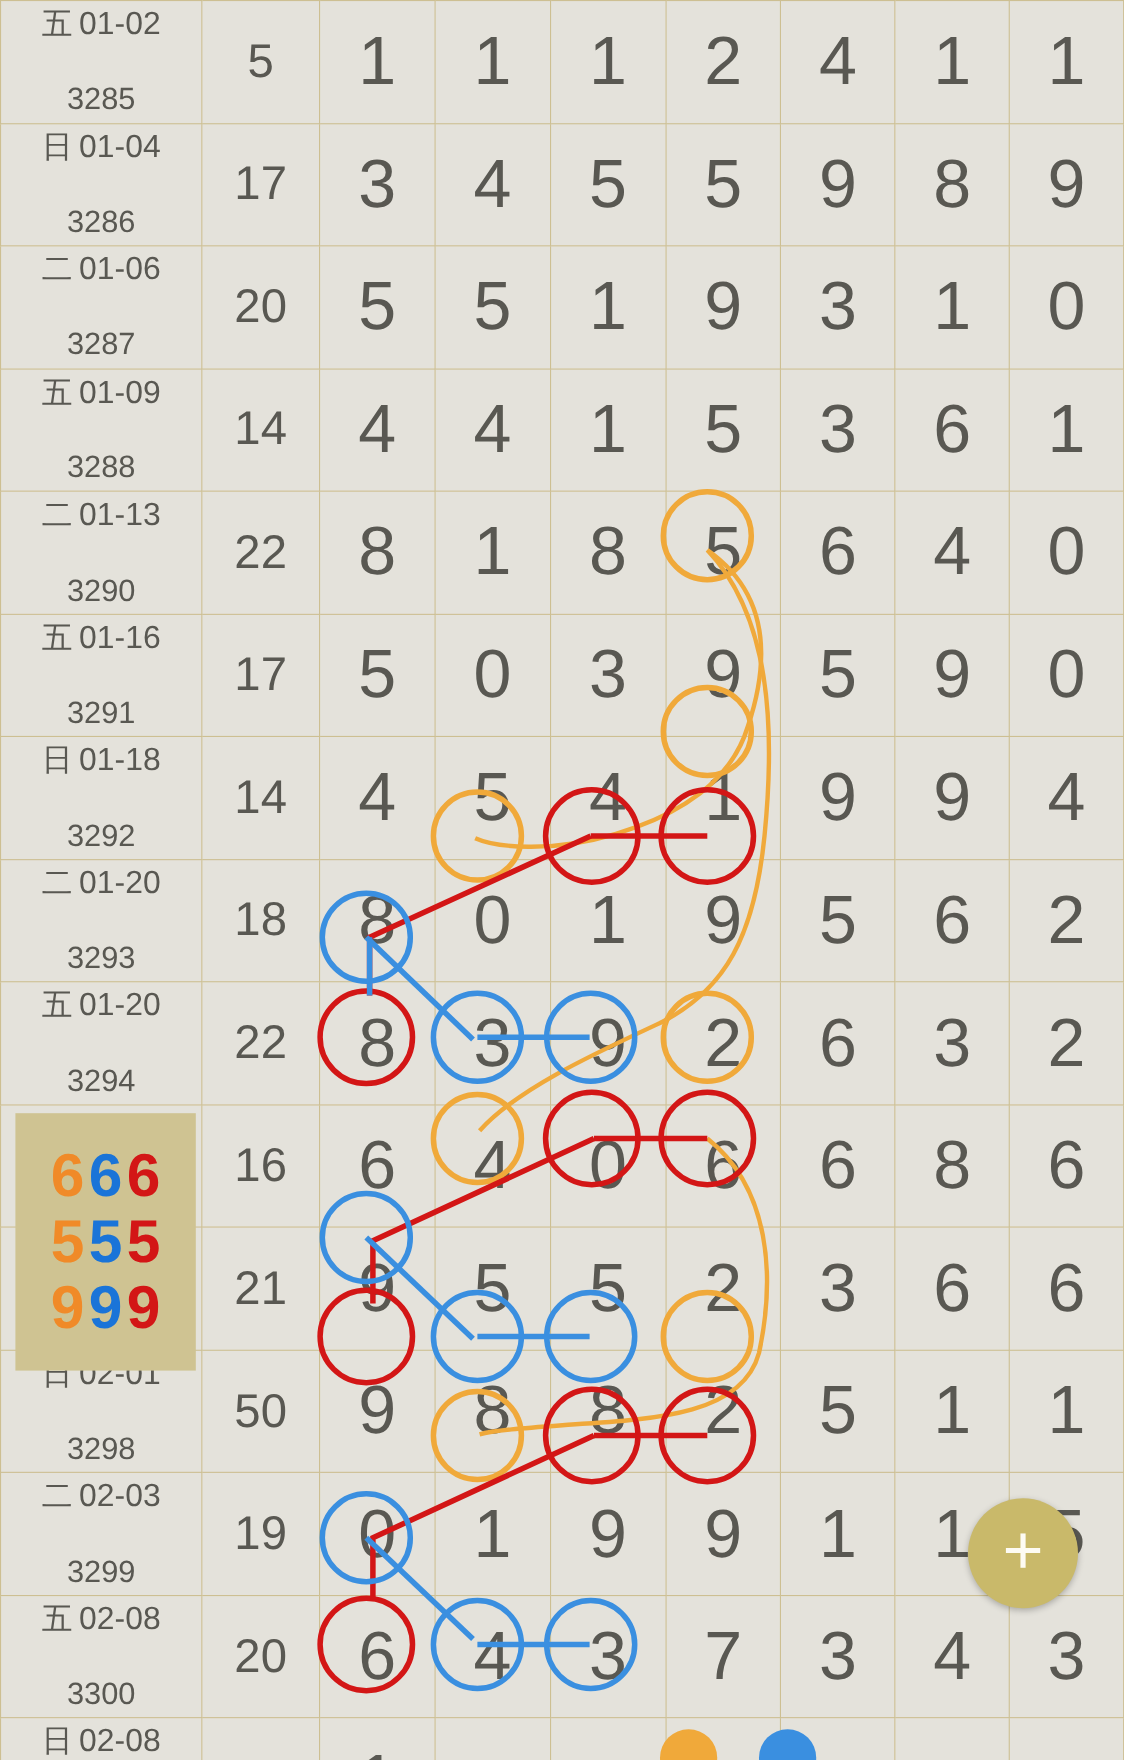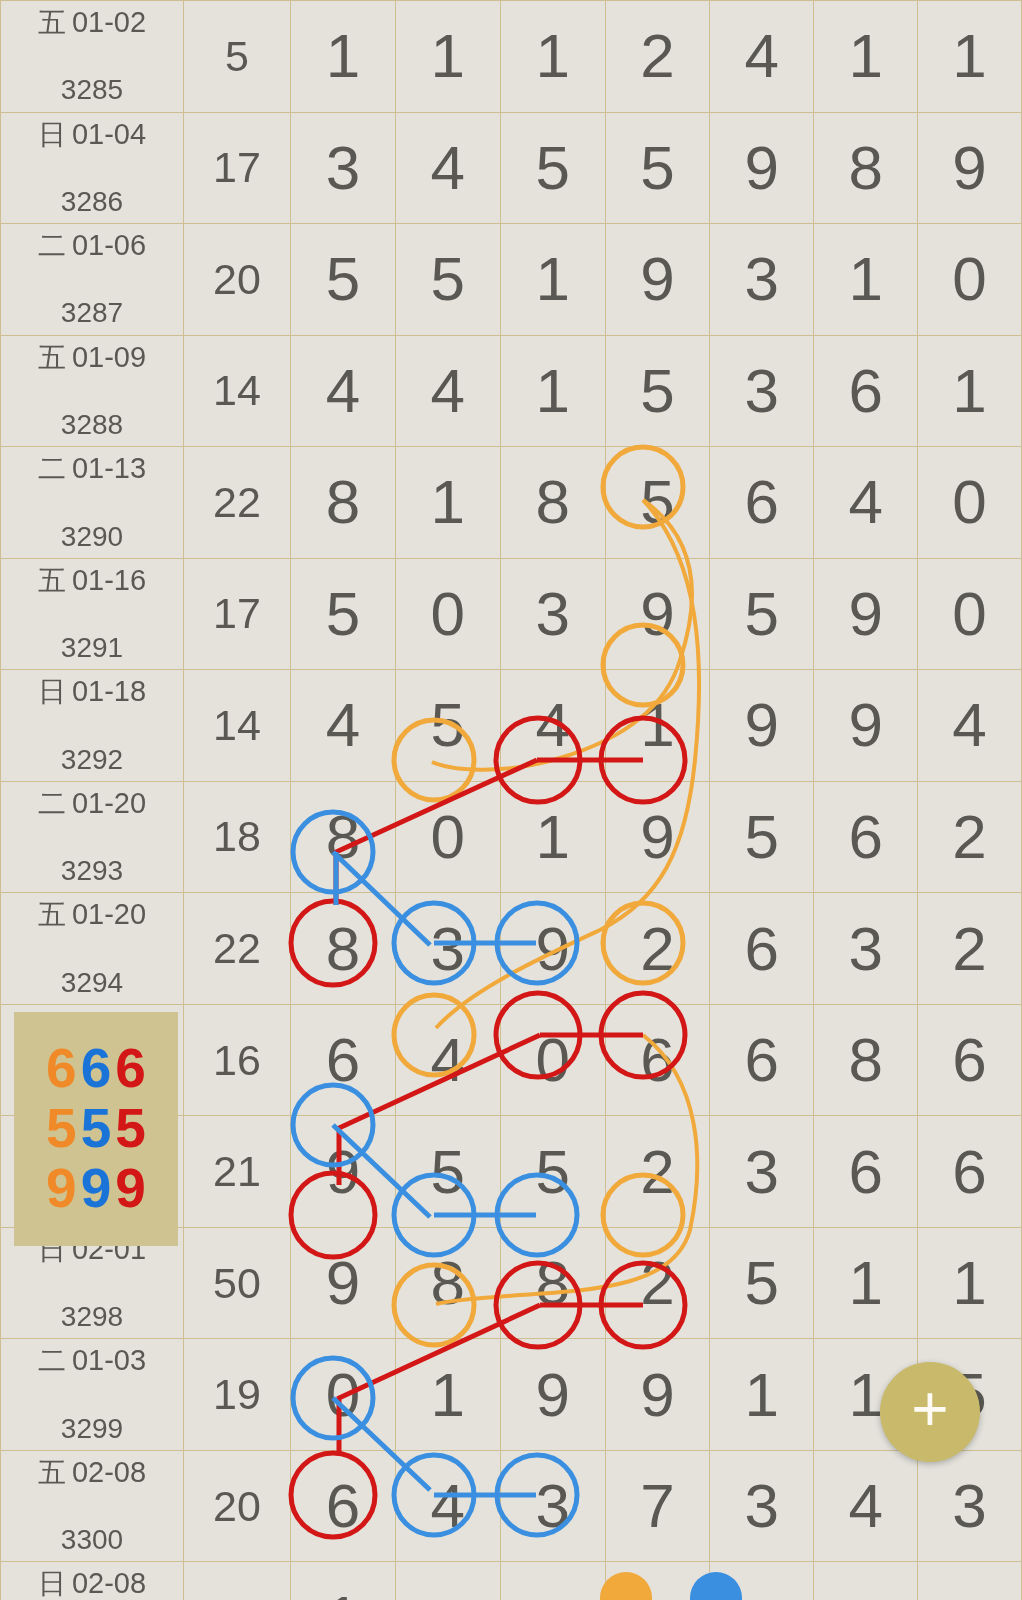--- a/index.html
+++ b/index.html
@@ -251,21 +251,21 @@
           <td class="sum">50</td>
           <td class="dg">9</td>
           <td class="dg">8</td>
           <td class="dg">8</td>
           <td class="dg">2</td>
           <td class="tg">5</td>
           <td class="tg">1</td>
           <td class="tg">1</td>
         </tr>
         <tr>
-          <td class="date"><span class="wd">二</span><span>01-03</span><span class="num">3299</span></td>
+          <td class="date"><span class="wd">二</span><span>02-03</span><span class="num">3299</span></td>
           <td class="sum">19</td>
           <td class="dg">0</td>
           <td class="dg">1</td>
           <td class="dg">9</td>
           <td class="dg">9</td>
           <td class="tg">1</td>
           <td class="tg">1</td>
           <td class="tg">5</td>
         </tr>
         <tr>

